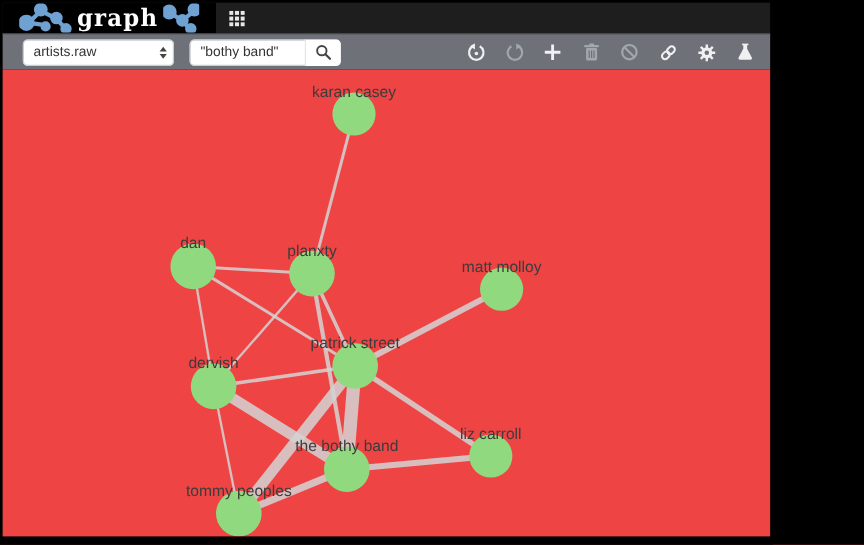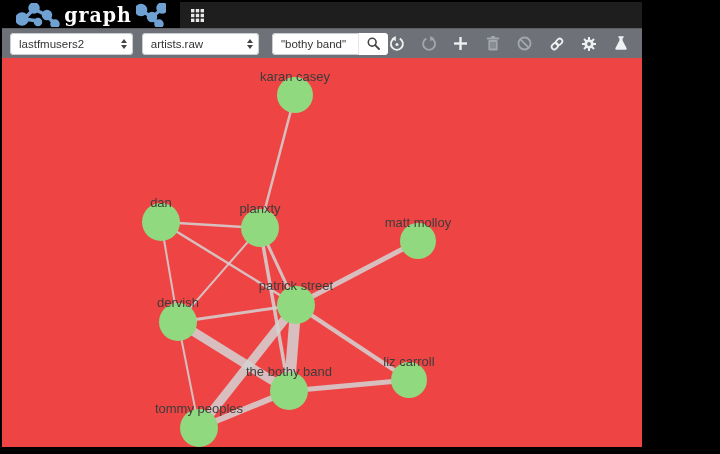--- a/index.html
+++ b/index.html
@@ -84,27 +84,20 @@
             <rect x="9.6" y="4.8" width="3.4" height="3.4"></rect>
           <rect x="0" y="9.6" width="3.4" height="3.4"></rect>
             <rect x="4.8" y="9.6" width="3.4" height="3.4"></rect>
             <rect x="9.6" y="9.6" width="3.4" height="3.4"></rect>
         </g>
       </svg>
     </div>
   </div>
 
   <div class="toolbar">
-    <div class="select sel1">
-      <span class="sel-label">lastfmusers2</span>
-      <span class="arrows">
-          <span class="up"></span>
-          <span class="dn"></span>
-        </span>
-    </div>
     <div class="select sel2">
       <span class="sel-label">artists.raw</span>
       <span class="arrows">
           <span class="up"></span>
           <span class="dn"></span>
         </span>
     </div>
     <div class="search-group">
       <input class="search-input" type="text" value="&quot;bothy band&quot;" style="">
       <div class="search-btn">

